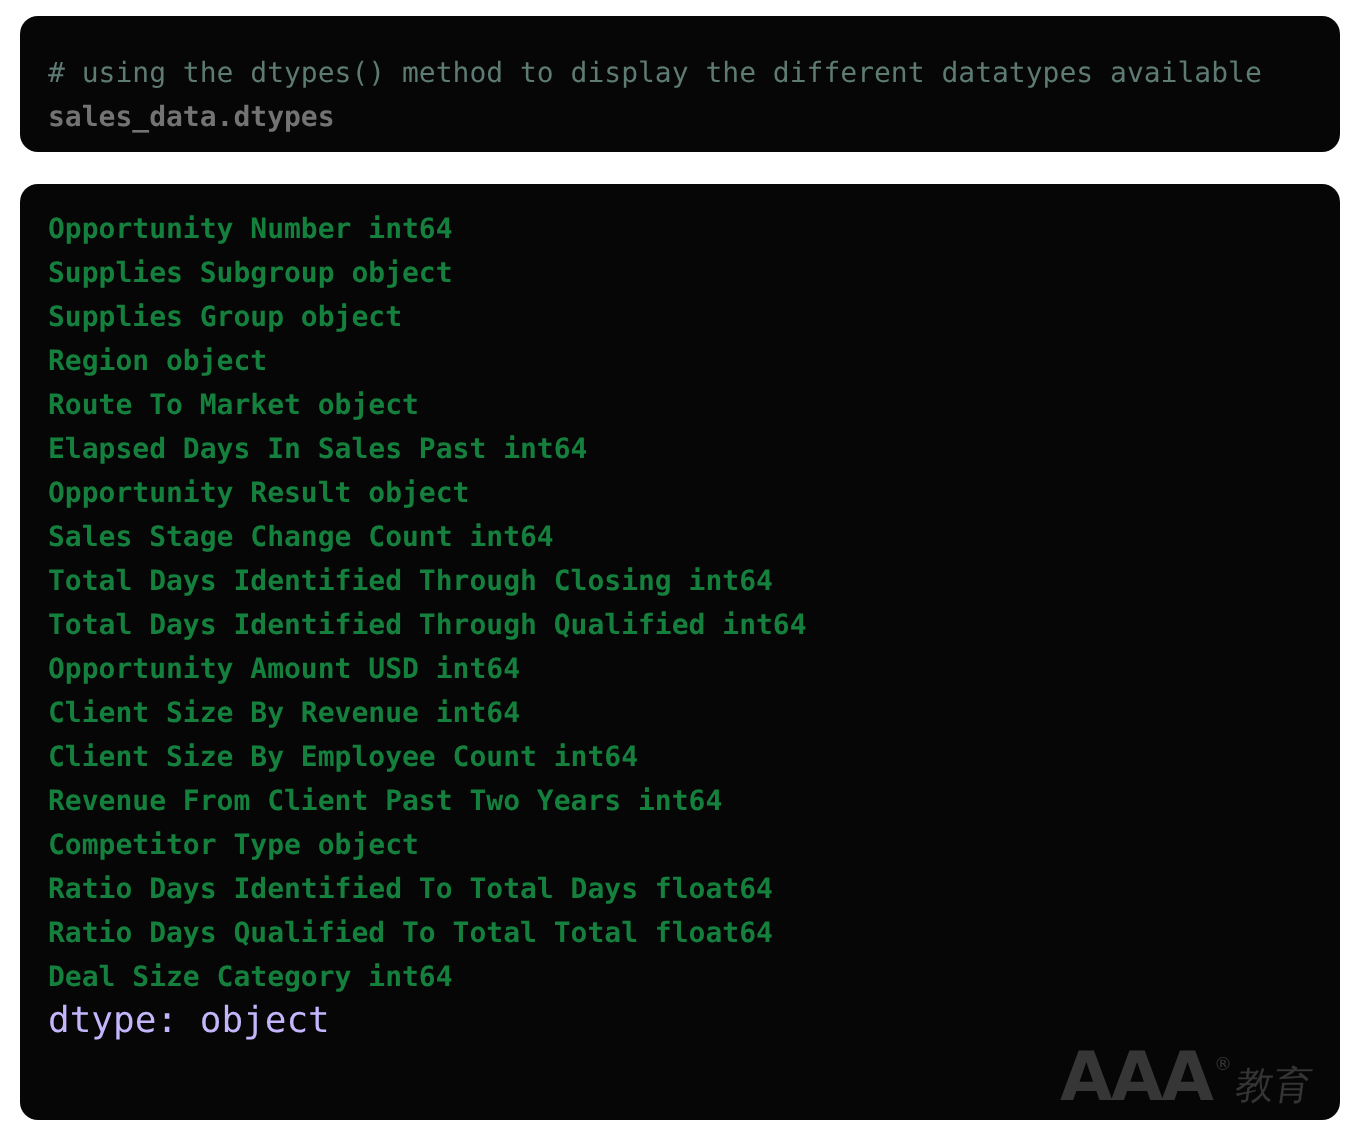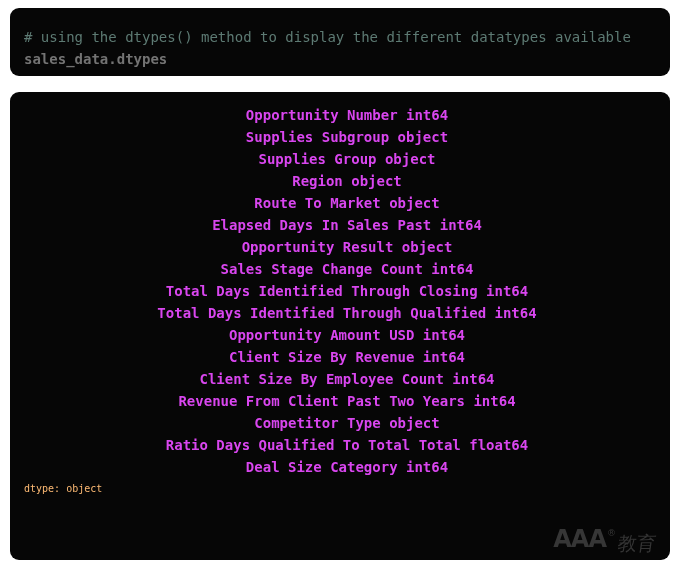--- a/index.html
+++ b/index.html
@@ -64,47 +64,46 @@
   .out-list {
     margin: 0;
     padding: 0;
     list-style: none;
   }
   .out-line {
     font-family: "DejaVu Sans Mono", "Liberation Mono", monospace;
     font-size: 14px;
     line-height: 22px;
     white-space: pre;
-    color: #d946ef;
+    color: #15803d;
     font-weight: bold;
-    text-align: center;
   }
   .out-footer {
     font-family: "DejaVu Sans Mono", "Liberation Mono", monospace;
-    font-size: 10px;
+    font-size: 18px;
     line-height: 22px;
     white-space: pre;
-    color: #fdba74;
+    color: #c4b5fd;
     font-weight: normal;
   }
 
   
   .watermark {
     position: absolute;
     right: 14px;
     bottom: 6px;
     display: flex;
     align-items: flex-end;
     opacity: 0.9;
     pointer-events: none;
     user-select: none;
   }
   .wm-aaa {
     font-family: "DejaVu Sans", "Liberation Sans", sans-serif;
-    font-size: 24px;
+    font-size: 34px;
     font-weight: bold;
     letter-spacing: -1px;
     color: #3c3c3c;
     line-height: 30px;
     margin-left: 39px;
   }
   .wm-reg {
     font-family: "DejaVu Sans", "Liberation Sans", sans-serif;
     font-size: 9px;
     color: #3c3c3c;
@@ -142,20 +141,21 @@
       <li class="out-line">Elapsed Days In Sales Past int64</li>
       <li class="out-line">Opportunity Result object</li>
       <li class="out-line">Sales Stage Change Count int64</li>
       <li class="out-line">Total Days Identified Through Closing int64</li>
       <li class="out-line">Total Days Identified Through Qualified int64</li>
       <li class="out-line">Opportunity Amount USD int64</li>
       <li class="out-line">Client Size By Revenue int64</li>
       <li class="out-line">Client Size By Employee Count int64</li>
       <li class="out-line">Revenue From Client Past Two Years int64</li>
       <li class="out-line">Competitor Type object</li>
+      <li class="out-line">Ratio Days Identified To Total Days float64</li>
       <li class="out-line">Ratio Days Qualified To Total Total float64</li>
       <li class="out-line">Deal Size Category int64</li>
     </ul>
     <div class="out-footer">dtype: object</div>
 
     <div class="watermark">
       <span class="wm-aaa">AAA</span>
       <span class="wm-reg">®</span>
       <span class="wm-cn">教育</span>
     </div>

